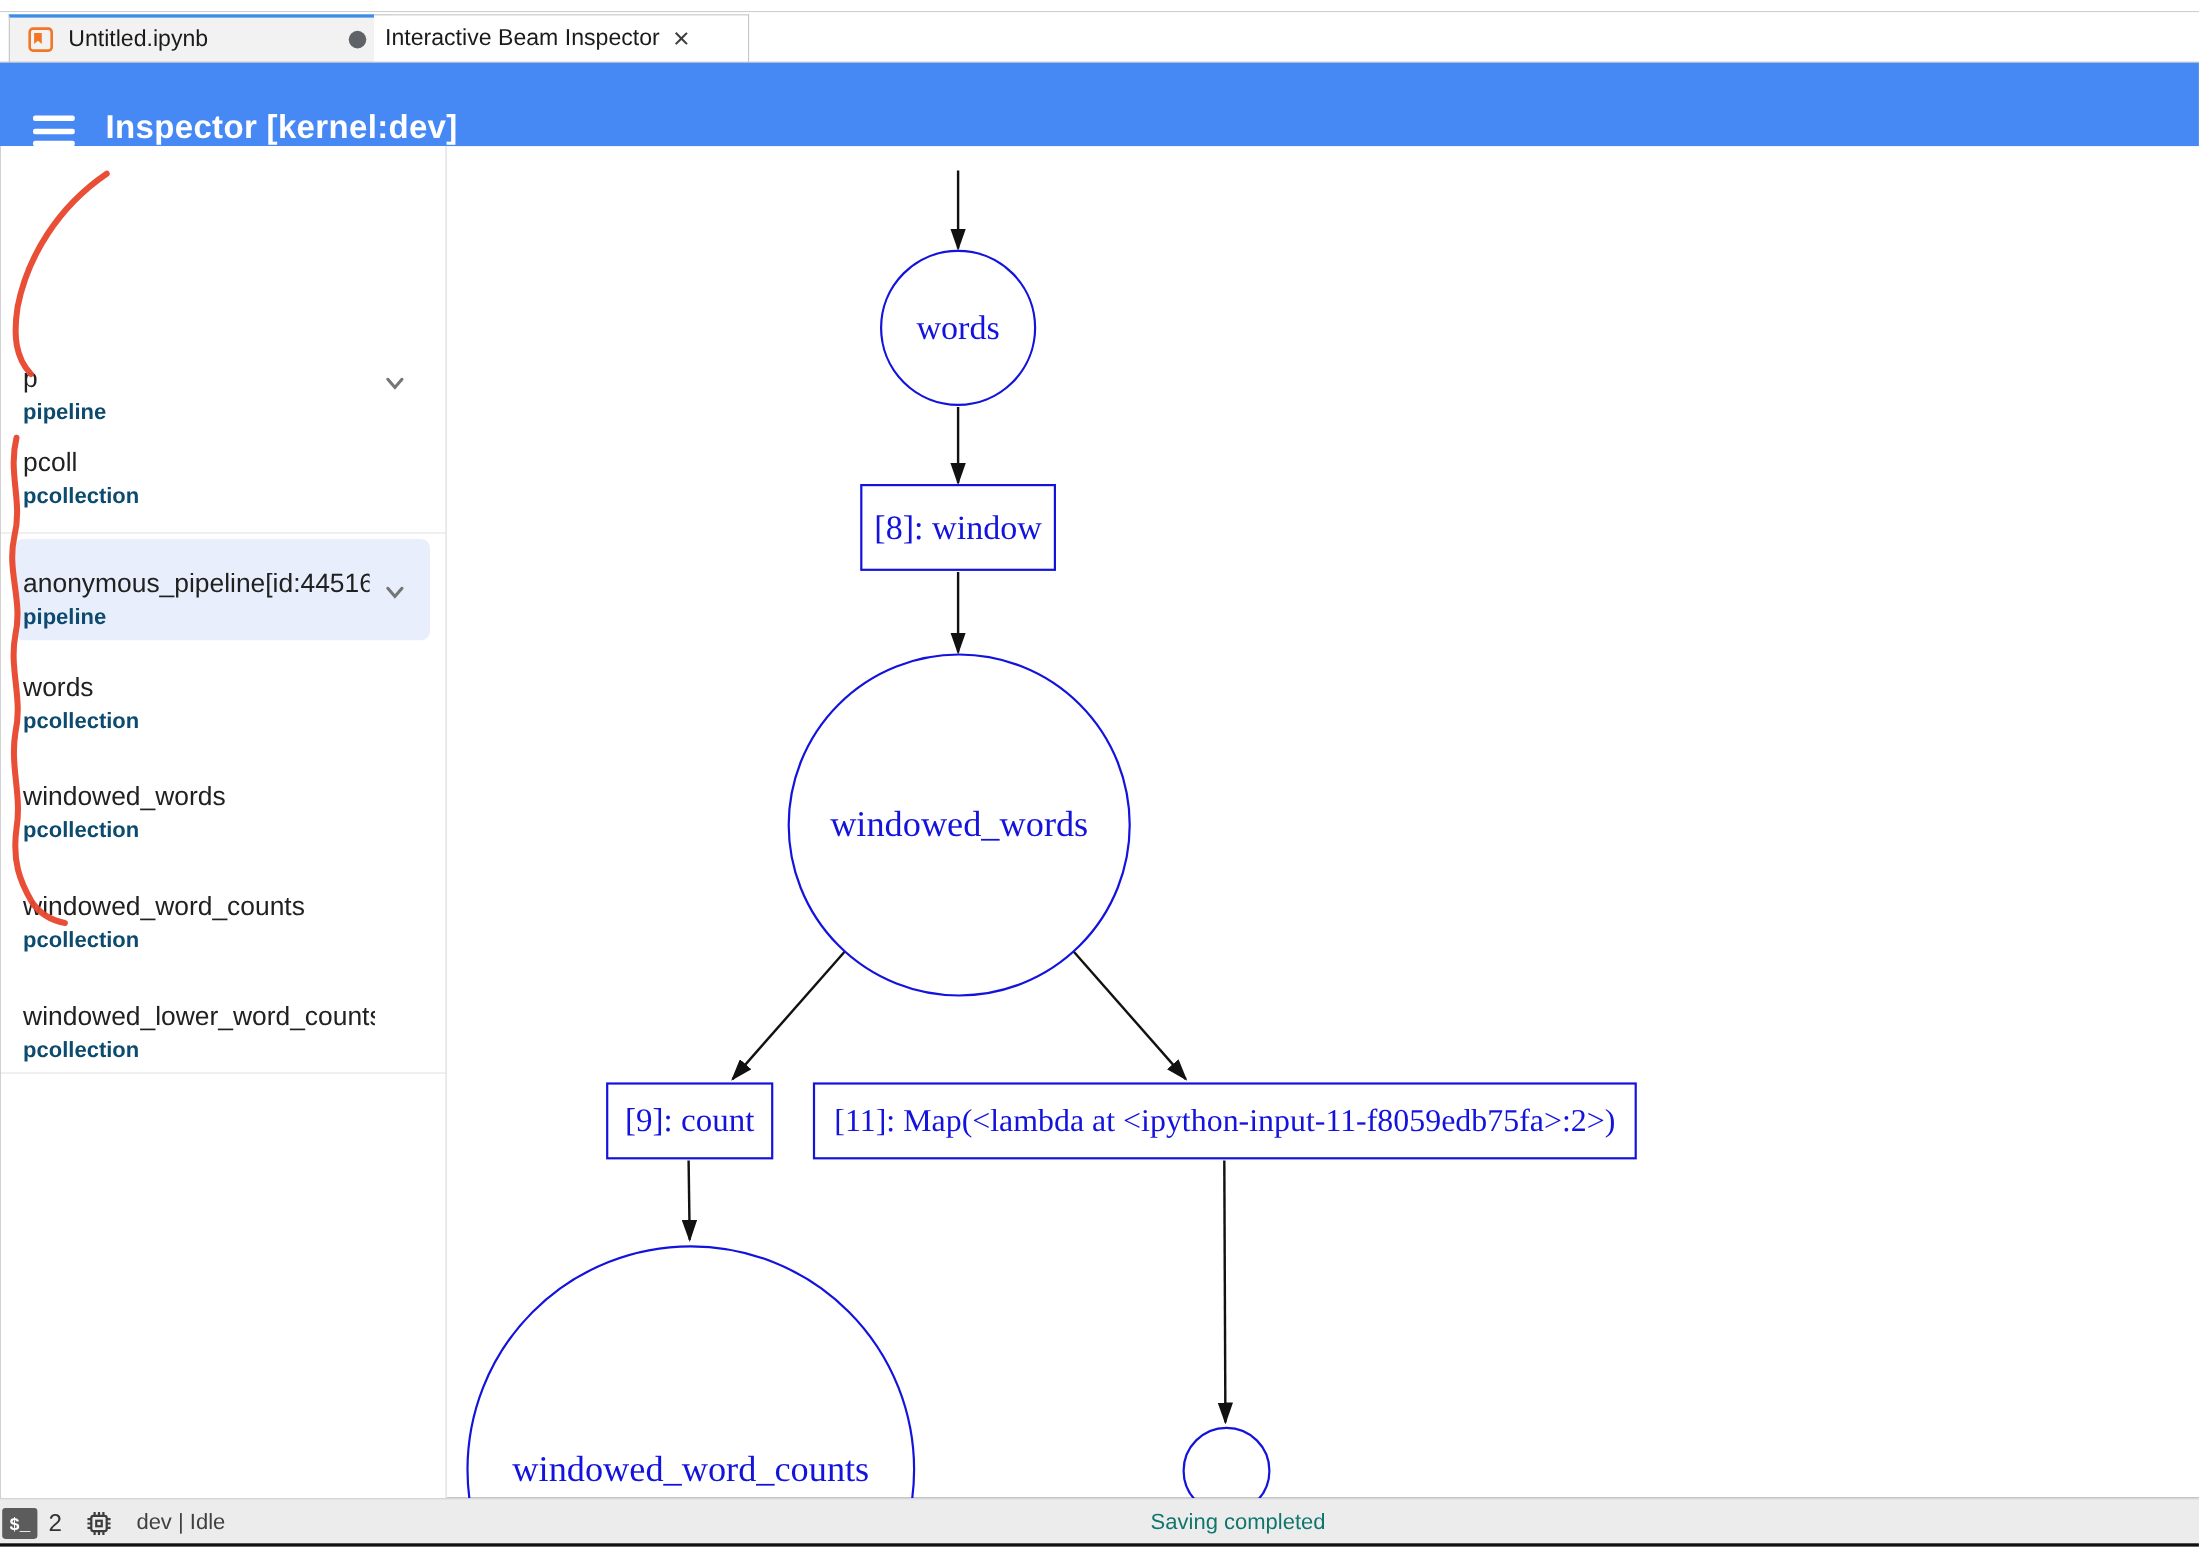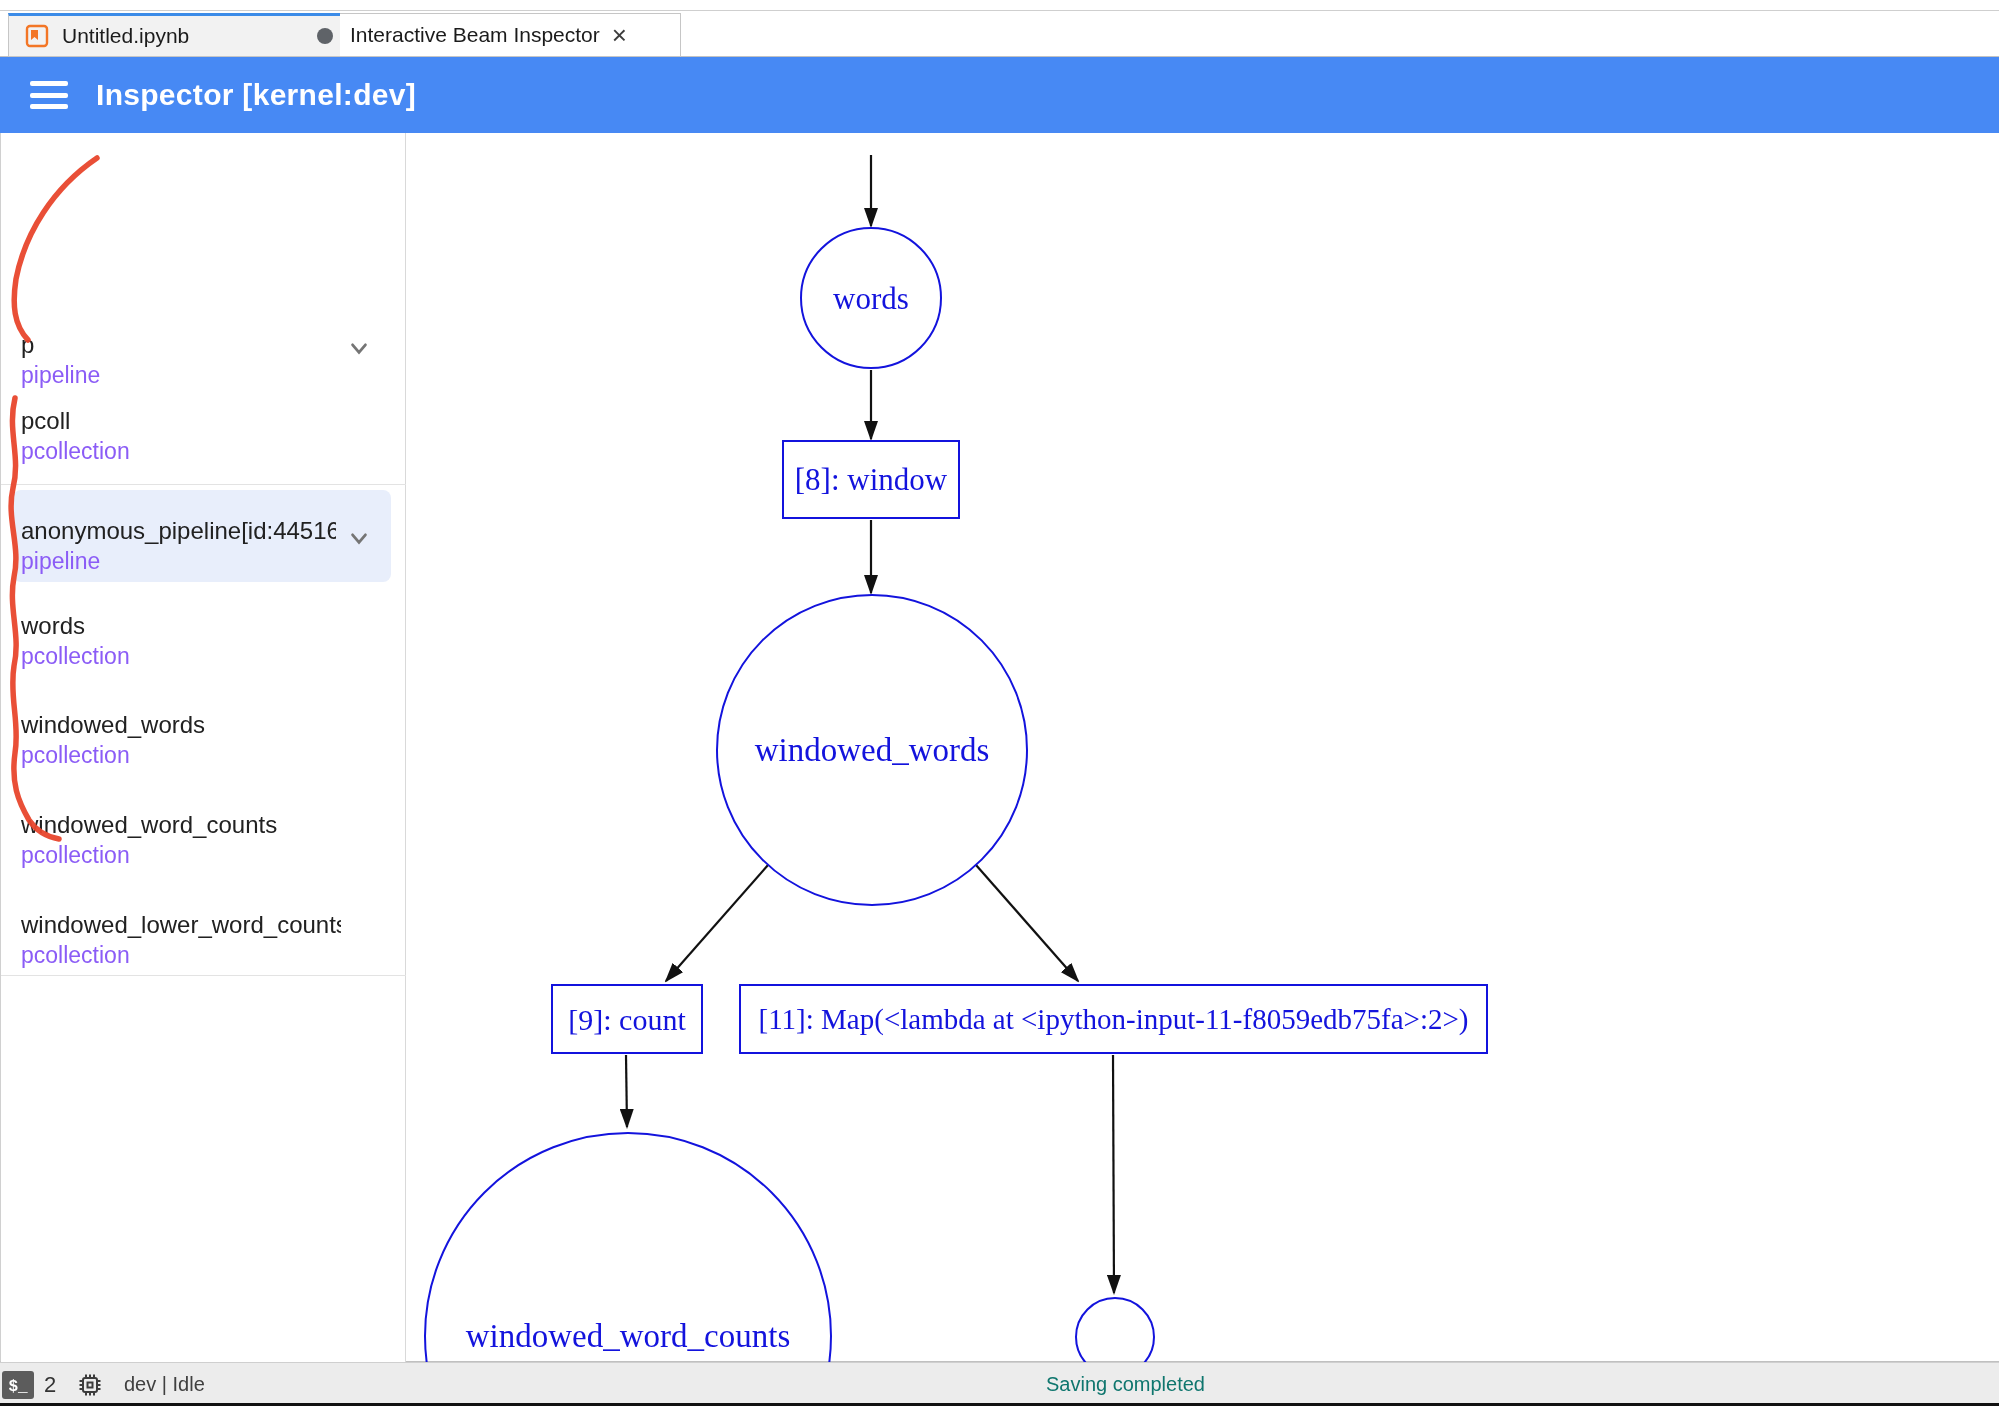--- a/index.html
+++ b/index.html
@@ -16,37 +16,37 @@
   .tab2 { left:340px; width:341px; background:#ffffff;
           border:1px solid #c6c6c6; border-left:none; justify-content:flex-start; padding:0 10px; }
   .tab-label { font-size:21px; color:#1b1b1b; white-space:nowrap; }
   .nb-icon { width:24px; height:24px; margin-right:13px; flex:0 0 auto; }
   .dirty-dot { position:absolute; right:22px; top:50%; transform:translateY(-50%);
                width:16px; height:16px; border-radius:50%; background:#5f6368; }
   .close-x { font-size:26px; color:#3c3c3c; margin-left:12px; line-height:1; cursor:pointer; }
 
   
   .appbar { position:absolute; top:57px; left:0; width:1999px; height:76px;
-            background:#4789f4; display:flex; align-items:center; }
+            background:#4789f4; display:flex; align-items:flex-end; }
   .hamburger { width:38px; height:28px; margin-left:30px; display:flex; flex-direction:column;
                justify-content:space-between; cursor:pointer; }
   .hamburger span { display:block; height:5px; background:#ffffff; border-radius:2px; }
   .appbar-title { color:#ffffff; font-size:30px; font-weight:bold; margin-left:28px; letter-spacing:.3px; }
 
   
   .content { position:absolute; top:133px; left:0; width:1999px; height:1229px;
              background:#ffffff; border-left:1px solid #d0d0d0; border-bottom:1px solid #c0c0c0; }
 
   
   .sidebar { position:absolute; top:0; left:0; width:405px; height:1229px;
              background:#ffffff; border-right:1px solid #d9d9d9; }
   .sb-item { position:absolute; left:20px; width:320px; cursor:pointer; }
   .sb-name { font-size:24px; font-weight:500; color:#212121; line-height:30px;
              white-space:nowrap; overflow:hidden; }
-  .sb-type { font-size:23px; color:#8b5cf6; line-height:30px; }
+  .sb-type { font-size:20px; color:#0c4a6e; line-height:30px;font-weight:bold; }
   .sb-divider { position:absolute; left:0; width:405px; height:1px; background:#e3e3e3; }
   .sb-highlight { position:absolute; top:357px; left:12px; width:378px; height:92px;
                   background:#e8eefb; border-radius:8px; }
   .chev { position:absolute; width:30px; height:30px; cursor:pointer; }
   .sb-bottom { top:842px; }
 
   
   .annotation { position:absolute; top:0; left:0; pointer-events:none; }
 
   

